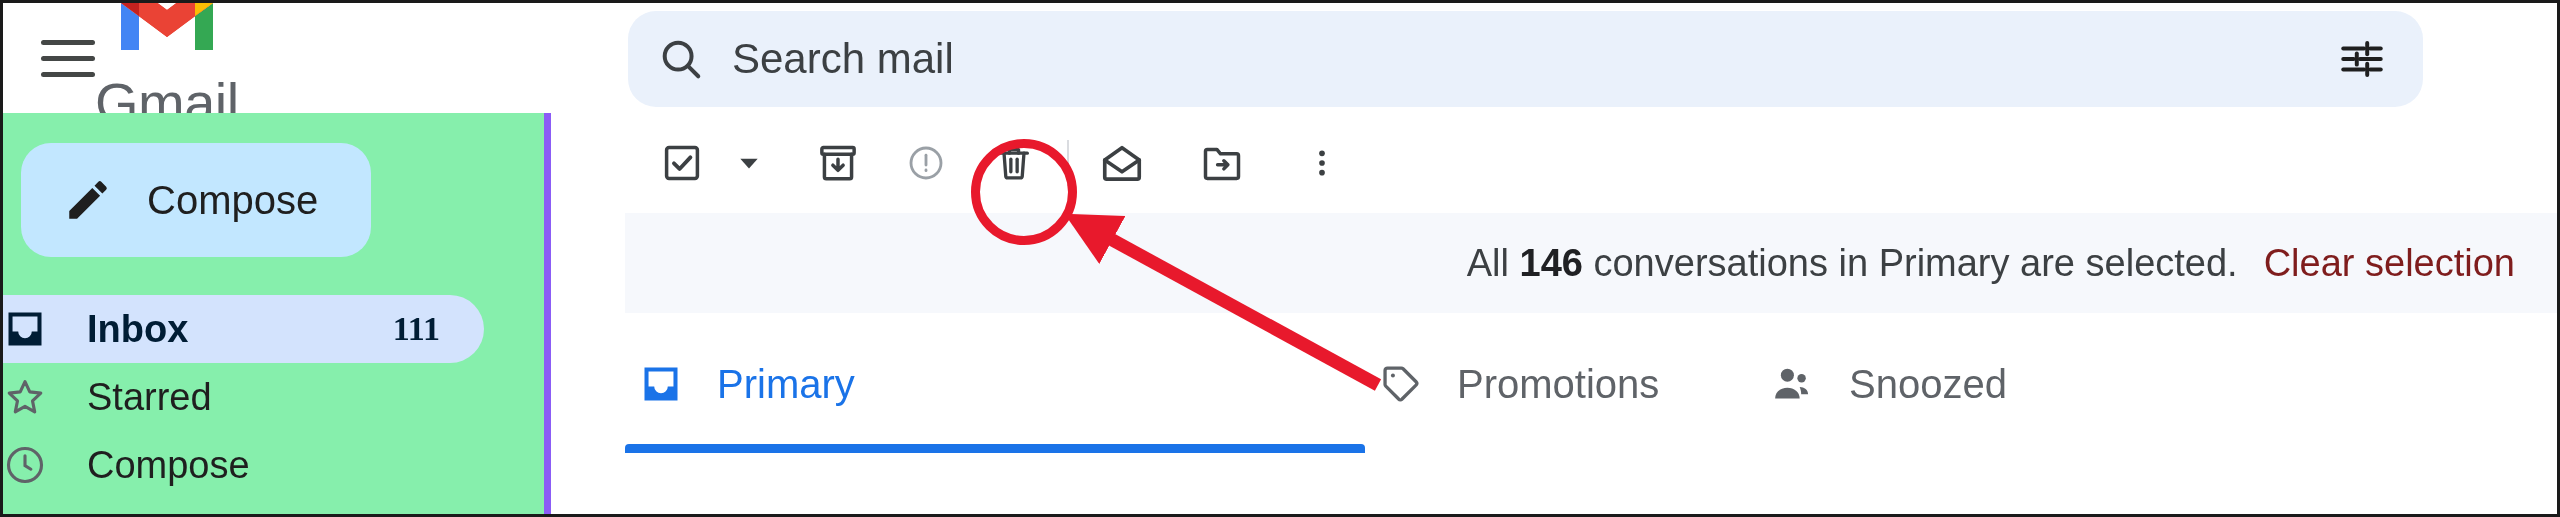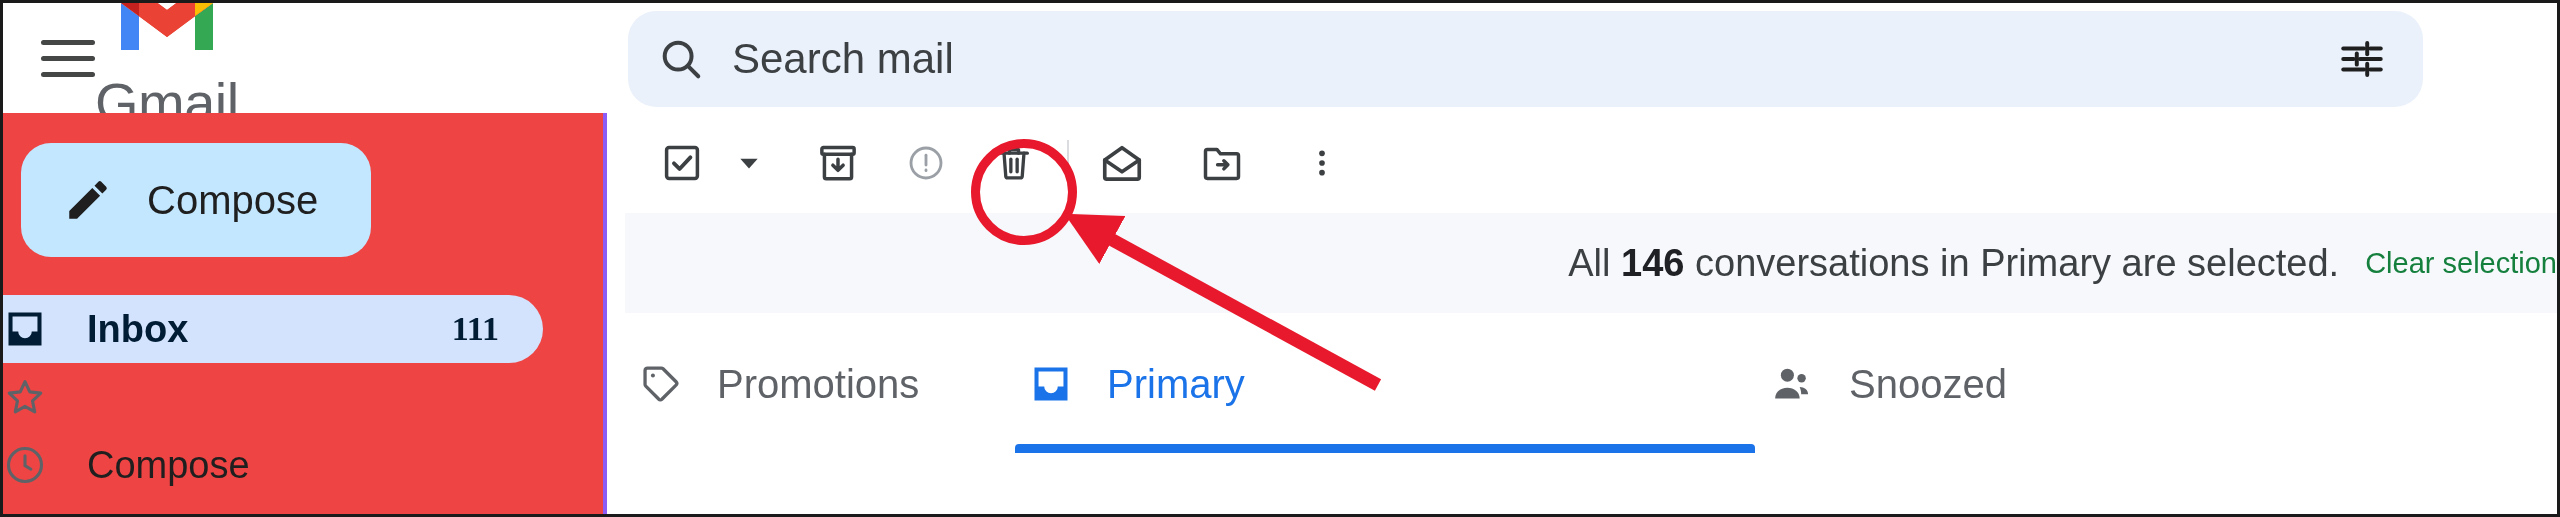--- a/index.html
+++ b/index.html
@@ -62,23 +62,23 @@
   }
   .search-input::placeholder { color: #3c4043; opacity: 1; }
   .filter-btn {
     margin-right: 36px; display: flex; align-items: center;
     cursor: pointer;
   }
 
   
   .sidebar {
     position: absolute; left: 0; top: 110px;
-    width: 604px; height: 404px;
-    background: #ef4444;
-    border-right: 4px solid #8b5cf6;
+    width: 548px; height: 404px;
+    background: #86efac;
+    border-right: 7px solid #8b5cf6;
   }
   .compose {
     margin: 30px 0 0 18px;
     width: 350px; height: 114px;
     background: #c2e7ff;
     border-radius: 30px;
     display: flex; align-items: center;
     cursor: pointer; border: none;
   }
   .compose .pencil { margin-left: 42px; display: flex; }
@@ -134,29 +134,30 @@
     width: 2px; height: 46px; background: #dadce0; margin: 0 14px;
   }
   .tb-gap-sm { width: 10px; }
   .tb-gap { width: 22px; }
 
   
   .selection-banner {
     height: 100px;
     background: #f6f8fc;
     display: flex; align-items: center; justify-content: flex-end;
+    padding-right: 42px;
     gap: 26px;
   }
   .sel-text {
     font-size: 38px; color: #3c4043;
     font-family: "Liberation Sans", sans-serif;
   }
   .sel-text b { font-weight: bold; color: #202124; }
   .sel-link {
-    font-size: 29px; color: #15803d; cursor: pointer;
+    font-size: 38px; color: #7f1d1d; cursor: pointer;
     font-family: "Liberation Sans", sans-serif;
   }
 
   
   .tabs {
     display: flex; align-items: flex-end;
     height: 140px;
     background: #ffffff;
   }
   .tab {
@@ -271,20 +272,21 @@
         <span class="nav-label">Inbox</span>
         <span class="nav-count">111</span>
       </div>
 
       <div class="navitem">
         <span class="nav-icon">
           <svg width="44" height="44" viewBox="0 0 24 24" fill="none" stroke="#5f6368" stroke-width="1.7" stroke-linejoin="round">
             <path d="M12 3.6l2.6 5.6 6 .7-4.5 4.2 1.2 6-5.3-3-5.3 3 1.2-6L3.4 9.9l6-.7z"></path>
           </svg>
         </span>
+        <span class="nav-label">Starred</span>
         <span class="nav-count"></span>
       </div>
 
       <div class="navitem">
         <span class="nav-icon">
           <svg width="44" height="44" viewBox="0 0 24 24" fill="none" stroke="#5f6368" stroke-width="1.7" stroke-linecap="round">
             <circle cx="12" cy="12" r="9"></circle>
             <path d="M12 7v5.3l3.2 2"></path>
           </svg>
         </span>
@@ -373,39 +375,39 @@
       </button>
     </div>
 
     <div class="selection-banner">
       <span class="sel-text"><span>All</span> <b>146</b> <span>conversations in Primary are selected.</span></span>
       <span class="sel-link">Clear selection</span>
     </div>
 
     <div class="tabs">
 
+      <div class="tab active" style="width:740px">
+        <span class="tab-icon">
+          <svg width="44" height="44" viewBox="0 0 24 24" fill="#1a73e8">
+            <path d="M3 3h18v18H3V3zm2.2 10.4h3.1a3.7 3.7 0 007.4 0h3.1V5.2H5.2v8.2z"></path>
+          </svg>
+        </span>
+        <span class="tab-label">Primary</span>
+        <span class="underline"></span>
+      </div>
+
       <div class="tab" style="width:390px">
         <span class="tab-icon">
           <svg width="44" height="44" viewBox="0 0 24 24" fill="none" stroke="#5f6368" stroke-width="1.8" stroke-linejoin="round">
             <path d="M20.2 12.6l-7.6 7.6a1.3 1.3 0 01-1.9 0l-7-7a1.3 1.3 0 01-.4-.9V4.6a1.3 1.3 0 011.3-1.3h7.6c.35 0 .68.14.92.38l7.1 7.1a1.3 1.3 0 010 1.82z"></path>
             <circle cx="7.6" cy="7.4" r="1.1" fill="#5f6368" stroke="none"></circle>
           </svg>
         </span>
         <span class="tab-label">Promotions</span>
 
-      </div>
-
-      <div class="tab active" style="width:740px">
-        <span class="tab-icon">
-          <svg width="44" height="44" viewBox="0 0 24 24" fill="#1a73e8">
-            <path d="M3 3h18v18H3V3zm2.2 10.4h3.1a3.7 3.7 0 007.4 0h3.1V5.2H5.2v8.2z"></path>
-          </svg>
-        </span>
-        <span class="tab-label">Primary</span>
-        <span class="underline"></span>
       </div>
 
       <div class="tab" style="width:390px">
         <span class="tab-icon">
           <svg width="46" height="46" viewBox="0 0 24 24" fill="#5f6368">
             <circle cx="9.6" cy="7.4" r="3.4"></circle>
             <path d="M3.2 19.6c0-3.4 2.9-5.6 6.4-5.6s6.4 2.2 6.4 5.6z"></path>
             <circle cx="17" cy="9" r="2.2"></circle>
             <path d="M16 13.6c2.5 0 4.4 1.5 4.4 3.8h-3.6c0-1.4-.3-2.7-.8-3.8z"></path>
           </svg>

